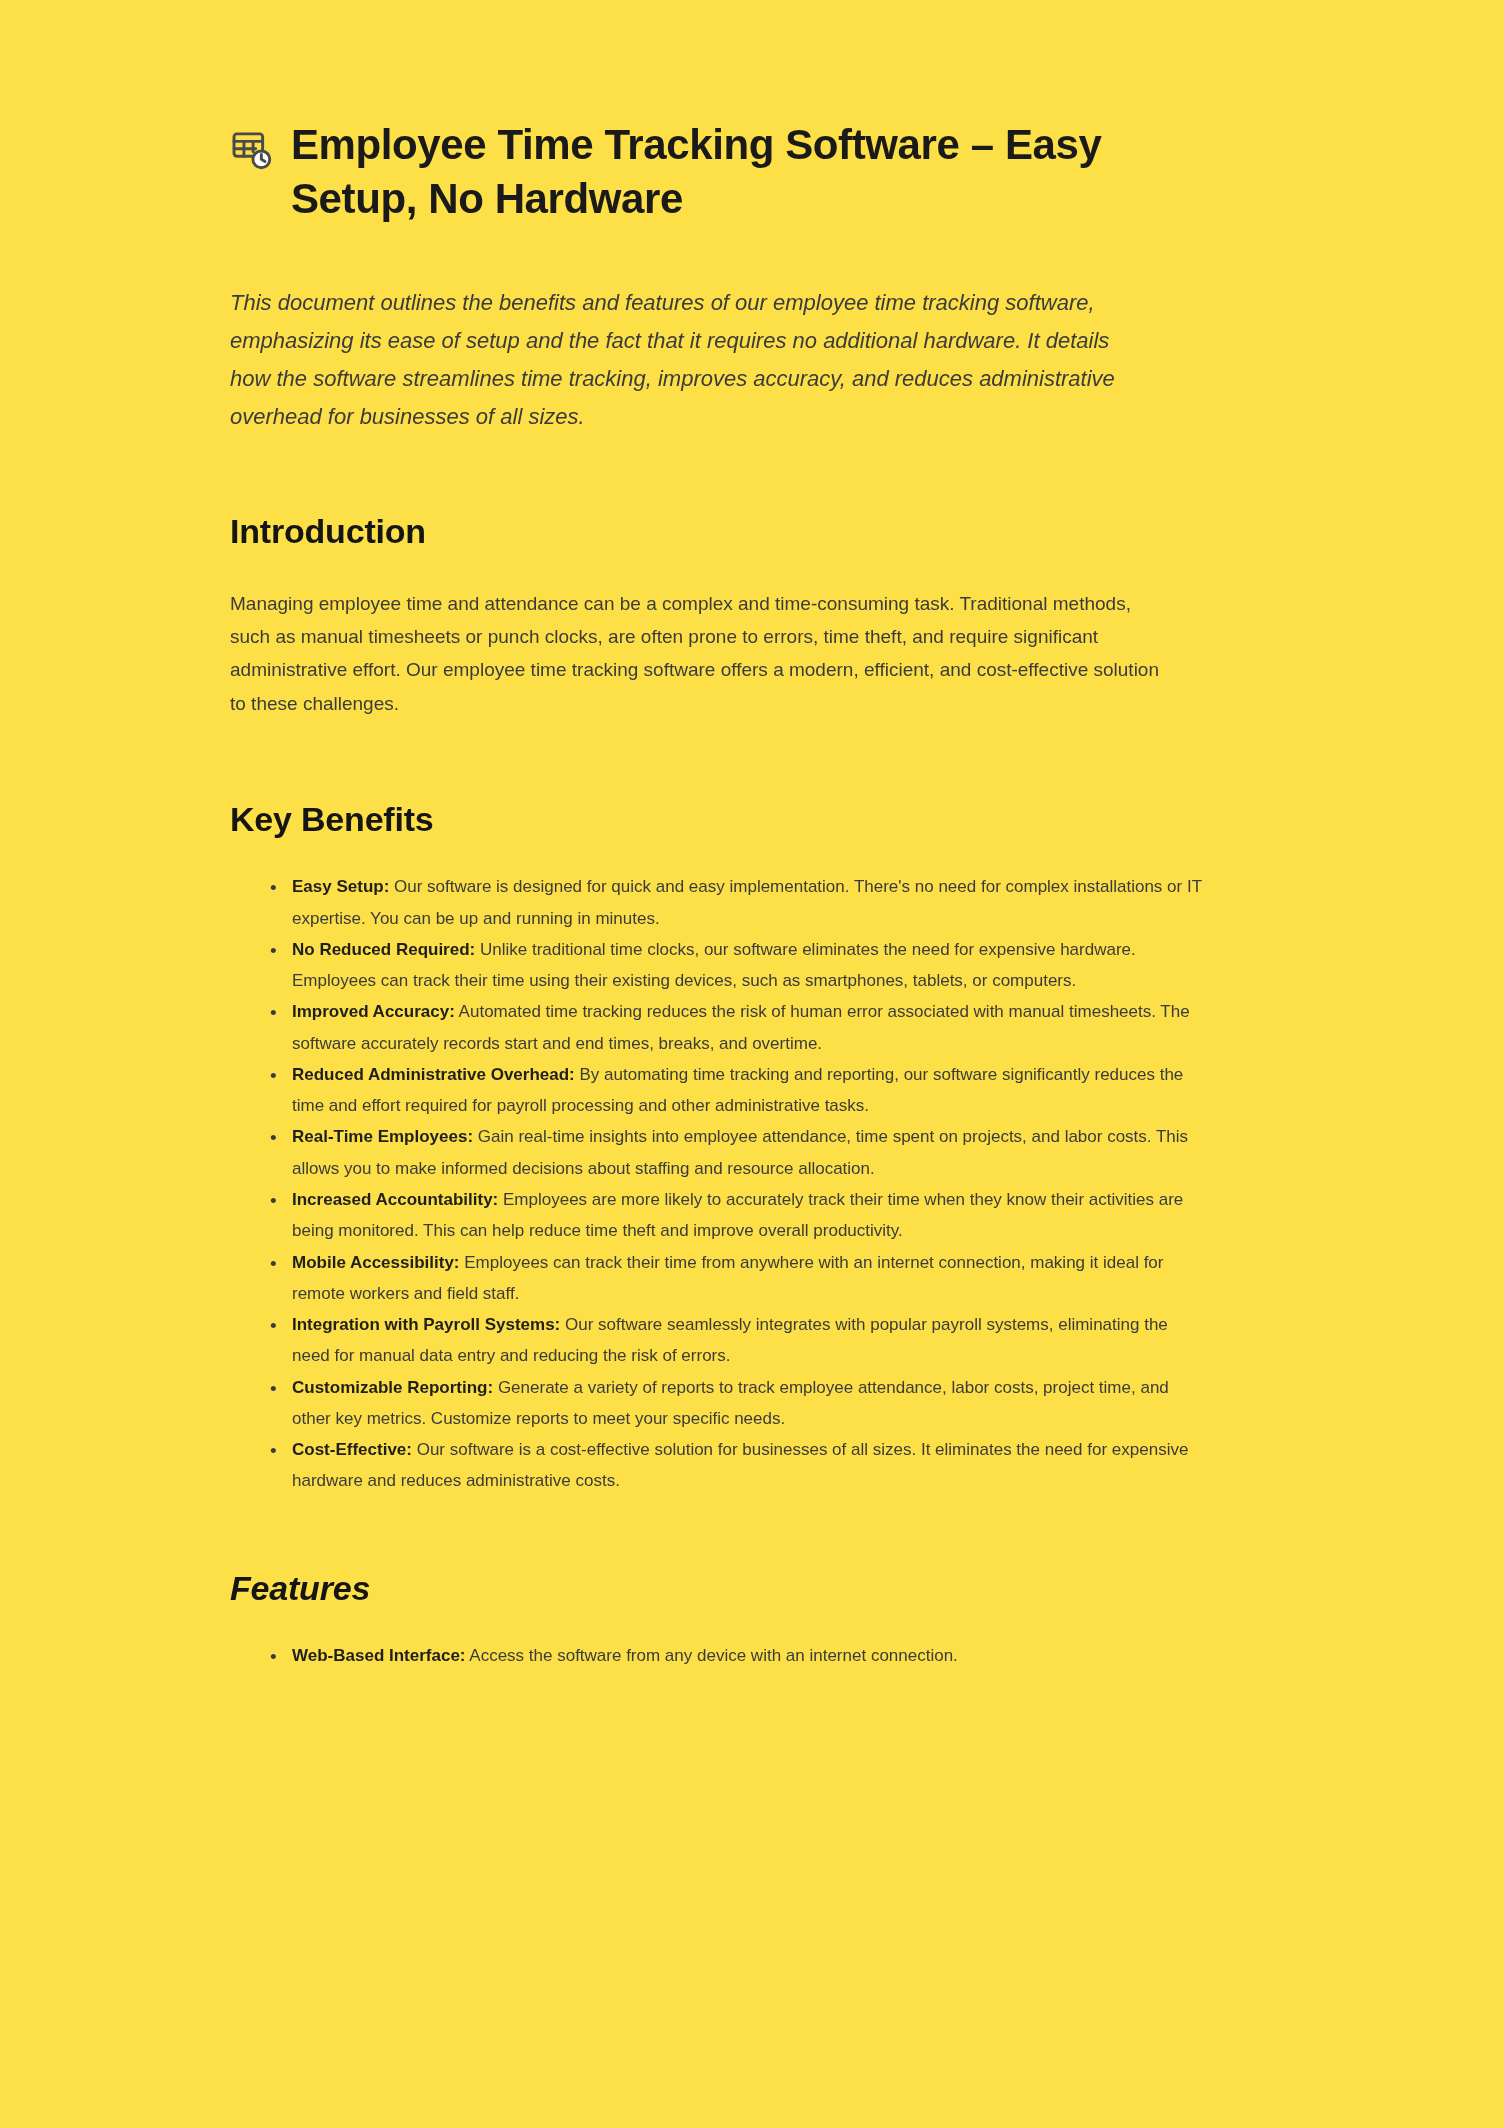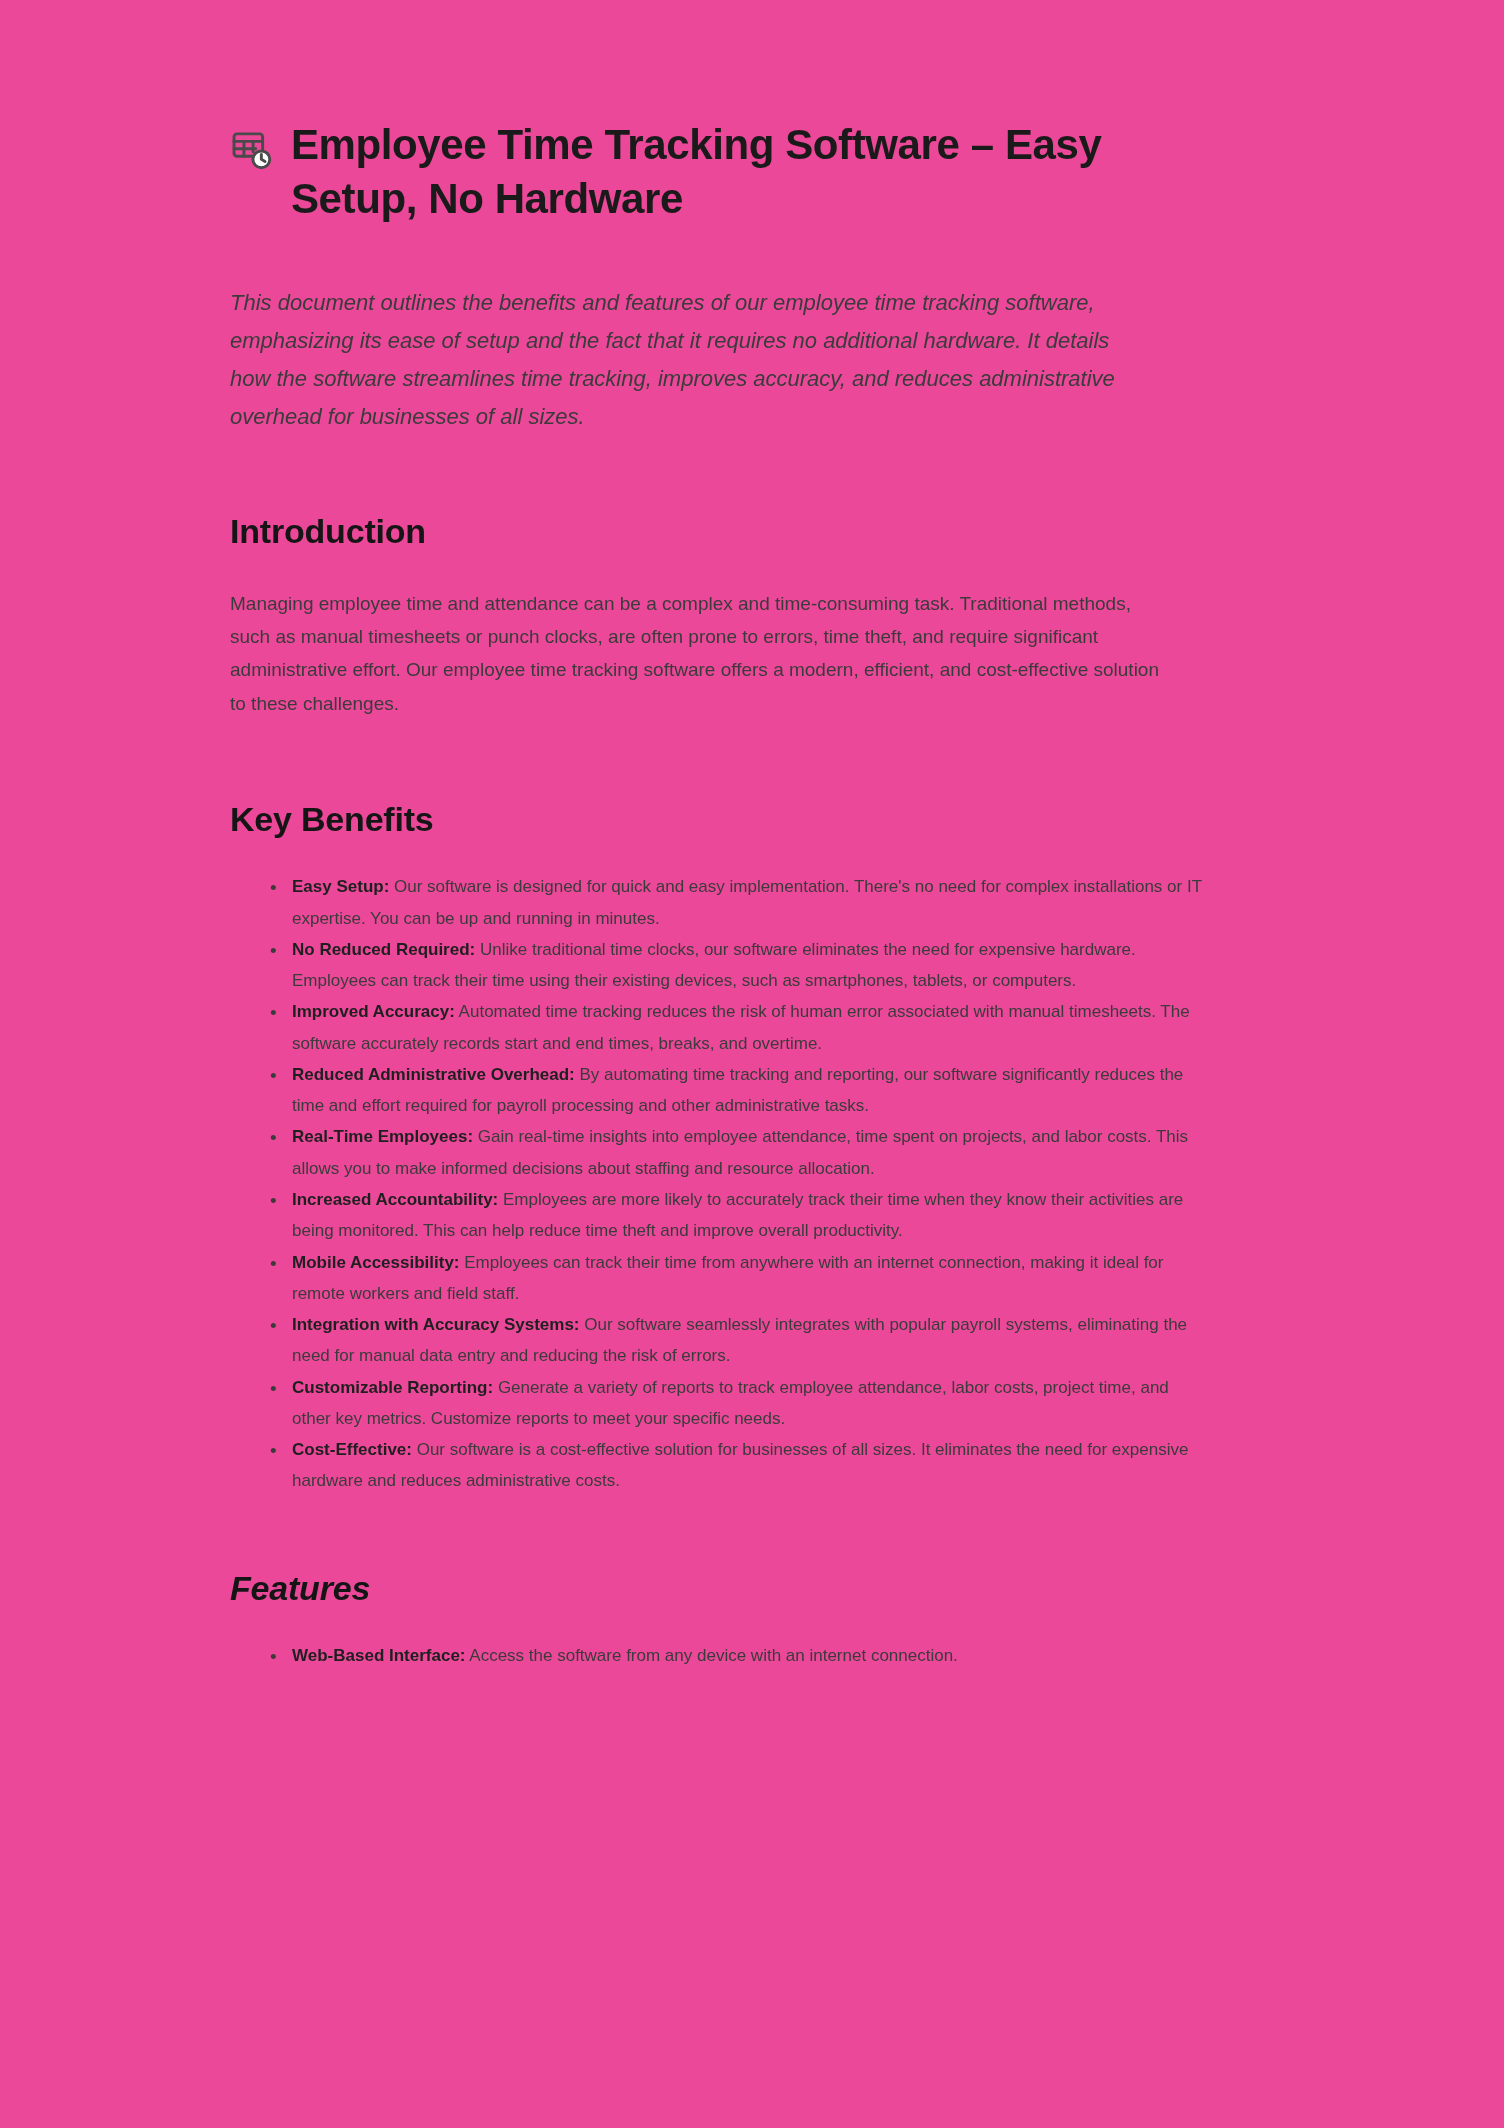--- a/index.html
+++ b/index.html
@@ -12,21 +12,21 @@
     height: 2128px;
     font-family: "Liberation Sans", "DejaVu Sans", sans-serif;
     -webkit-font-smoothing: antialiased;
     overflow: hidden;
   }
 
   .page {
     position: relative;
     width: 1504px;
     height: 2128px;
-    background: #ec4899;
+    background: #fde047;
     box-sizing: border-box;
     padding: 0;
   }
 
   .content {
     position: absolute;
     left: 230px;
     top: 118px;
     width: 975px;
   }
@@ -147,21 +147,21 @@
 
     <h2 class="section-heading sec-benefits">Key Benefits</h2>
     <ul class="bullets">
         <li><span class="term">Easy Setup:</span><span> Our software is designed for quick and easy implementation. There's no need for complex installations or IT expertise. You can be up and running in minutes.</span></li>
         <li><span class="term">No Reduced Required:</span><span> Unlike traditional time clocks, our software eliminates the need for expensive hardware. Employees can track their time using their existing devices, such as smartphones, tablets, or computers.</span></li>
         <li><span class="term">Improved Accuracy:</span><span> Automated time tracking reduces the risk of human error associated with manual timesheets. The software accurately records start and end times, breaks, and overtime.</span></li>
         <li><span class="term">Reduced Administrative Overhead:</span><span> By automating time tracking and reporting, our software significantly reduces the time and effort required for payroll processing and other administrative tasks.</span></li>
         <li><span class="term">Real-Time Employees:</span><span> Gain real-time insights into employee attendance, time spent on projects, and labor costs. This allows you to make informed decisions about staffing and resource allocation.</span></li>
         <li><span class="term">Increased Accountability:</span><span> Employees are more likely to accurately track their time when they know their activities are being monitored. This can help reduce time theft and improve overall productivity.</span></li>
         <li><span class="term">Mobile Accessibility:</span><span> Employees can track their time from anywhere with an internet connection, making it ideal for remote workers and field staff.</span></li>
-        <li><span class="term">Integration with Accuracy Systems:</span><span> Our software seamlessly integrates with popular payroll systems, eliminating the need for manual data entry and reducing the risk of errors.</span></li>
+        <li><span class="term">Integration with Payroll Systems:</span><span> Our software seamlessly integrates with popular payroll systems, eliminating the need for manual data entry and reducing the risk of errors.</span></li>
         <li><span class="term">Customizable Reporting:</span><span> Generate a variety of reports to track employee attendance, labor costs, project time, and other key metrics. Customize reports to meet your specific needs.</span></li>
         <li><span class="term">Cost-Effective:</span><span> Our software is a cost-effective solution for businesses of all sizes. It eliminates the need for expensive hardware and reduces administrative costs.</span></li>
       </ul>
 
     <h2 class="section-heading sec-features">Features</h2>
     <ul class="bullets">
         <li><span class="term">Web-Based Interface:</span><span> Access the software from any device with an internet connection.</span></li>
       </ul>
 
   </div>

